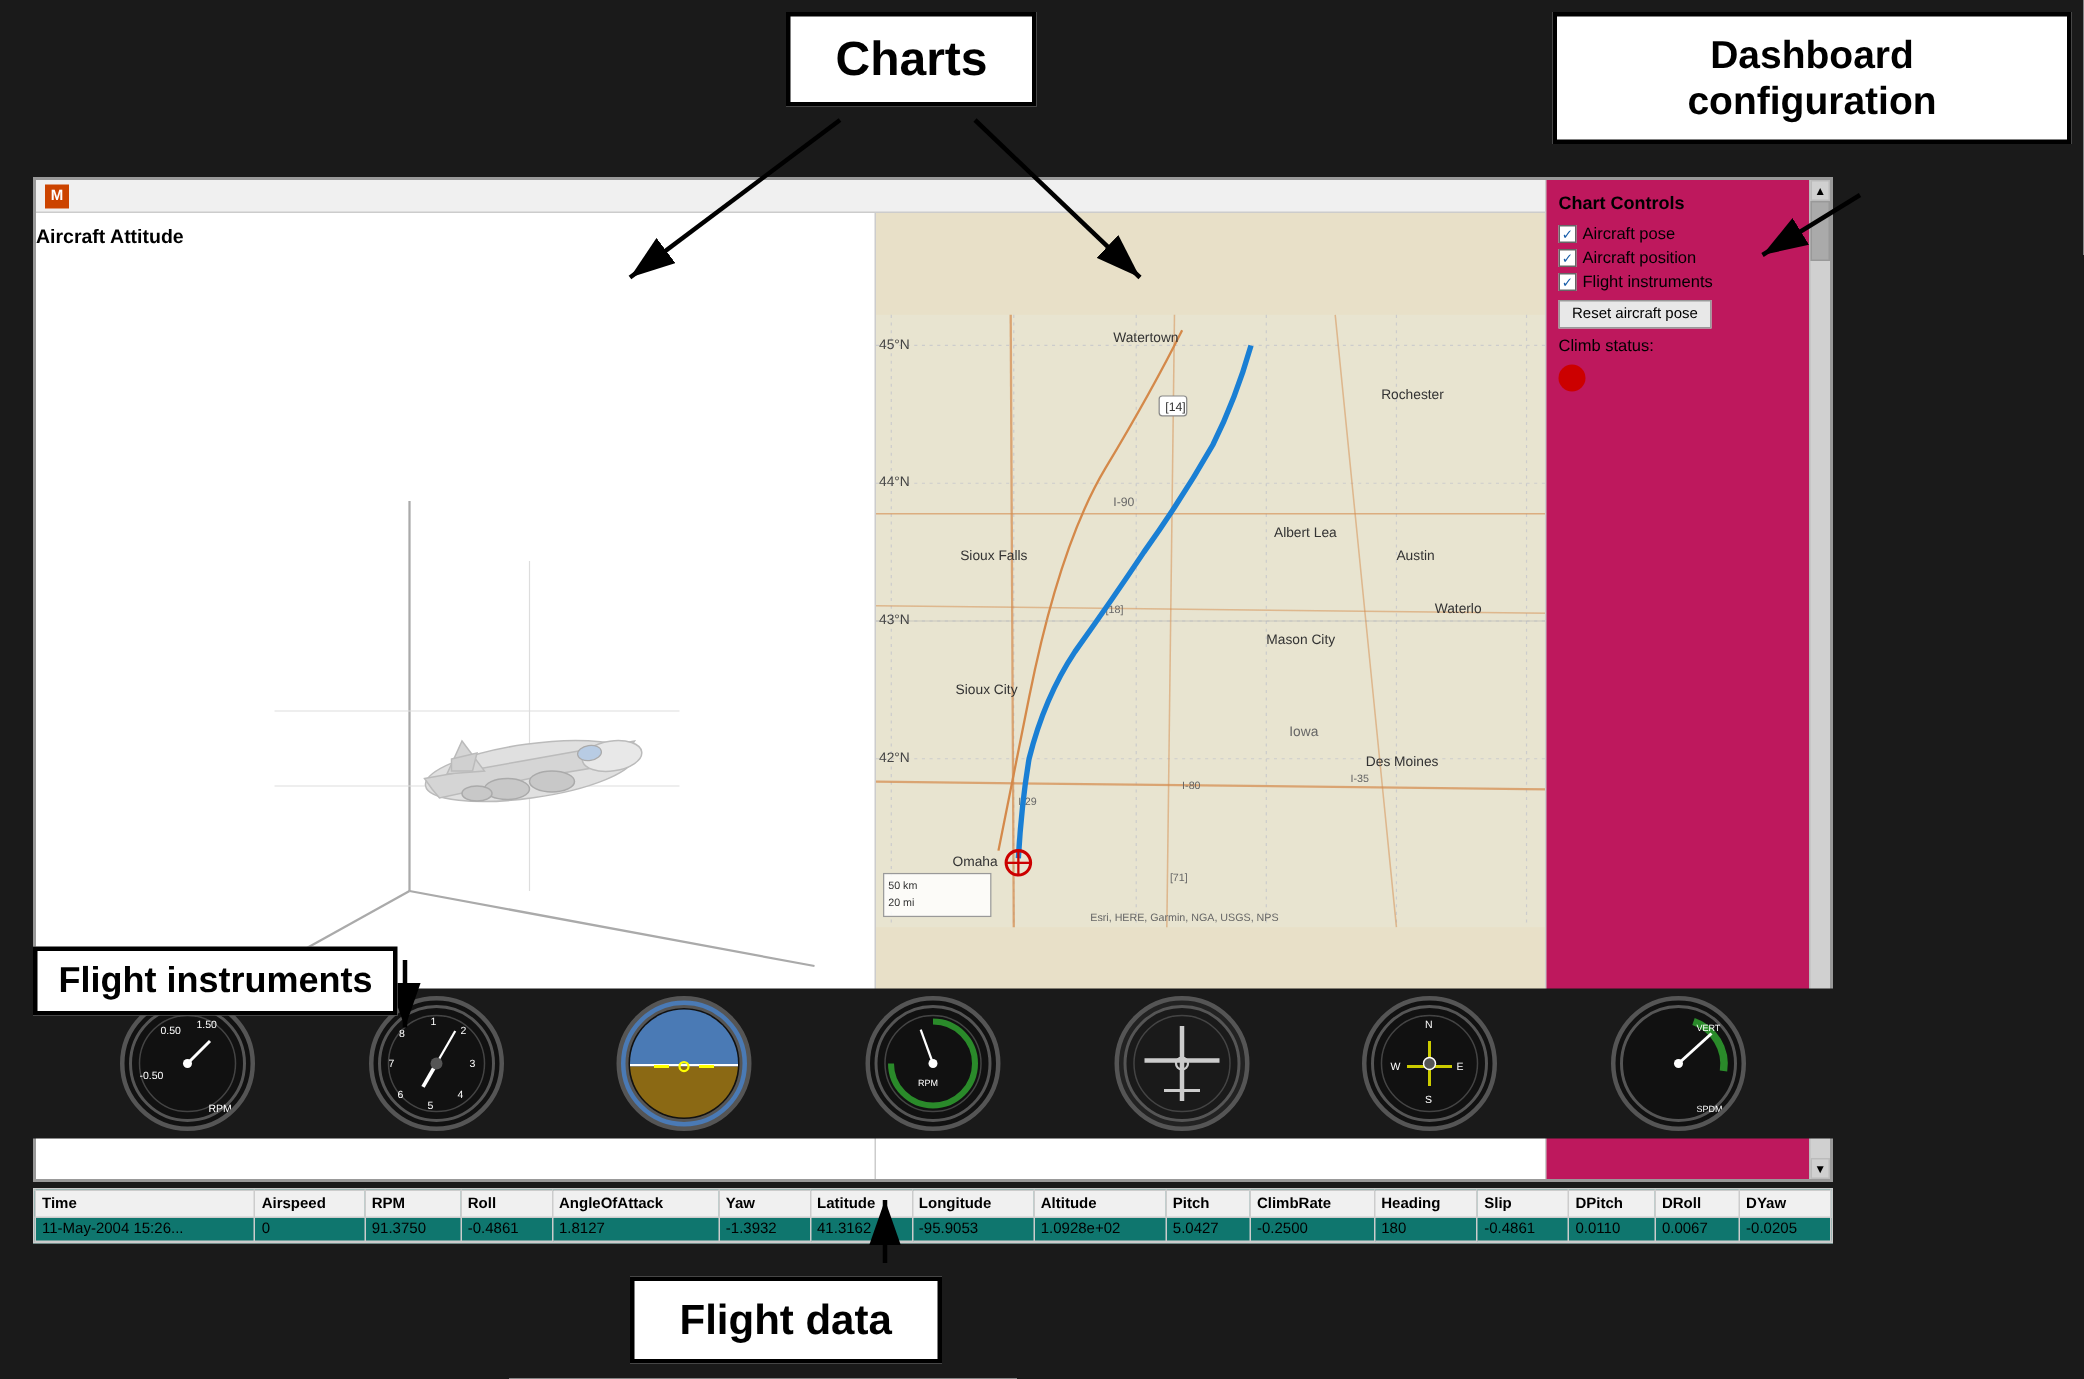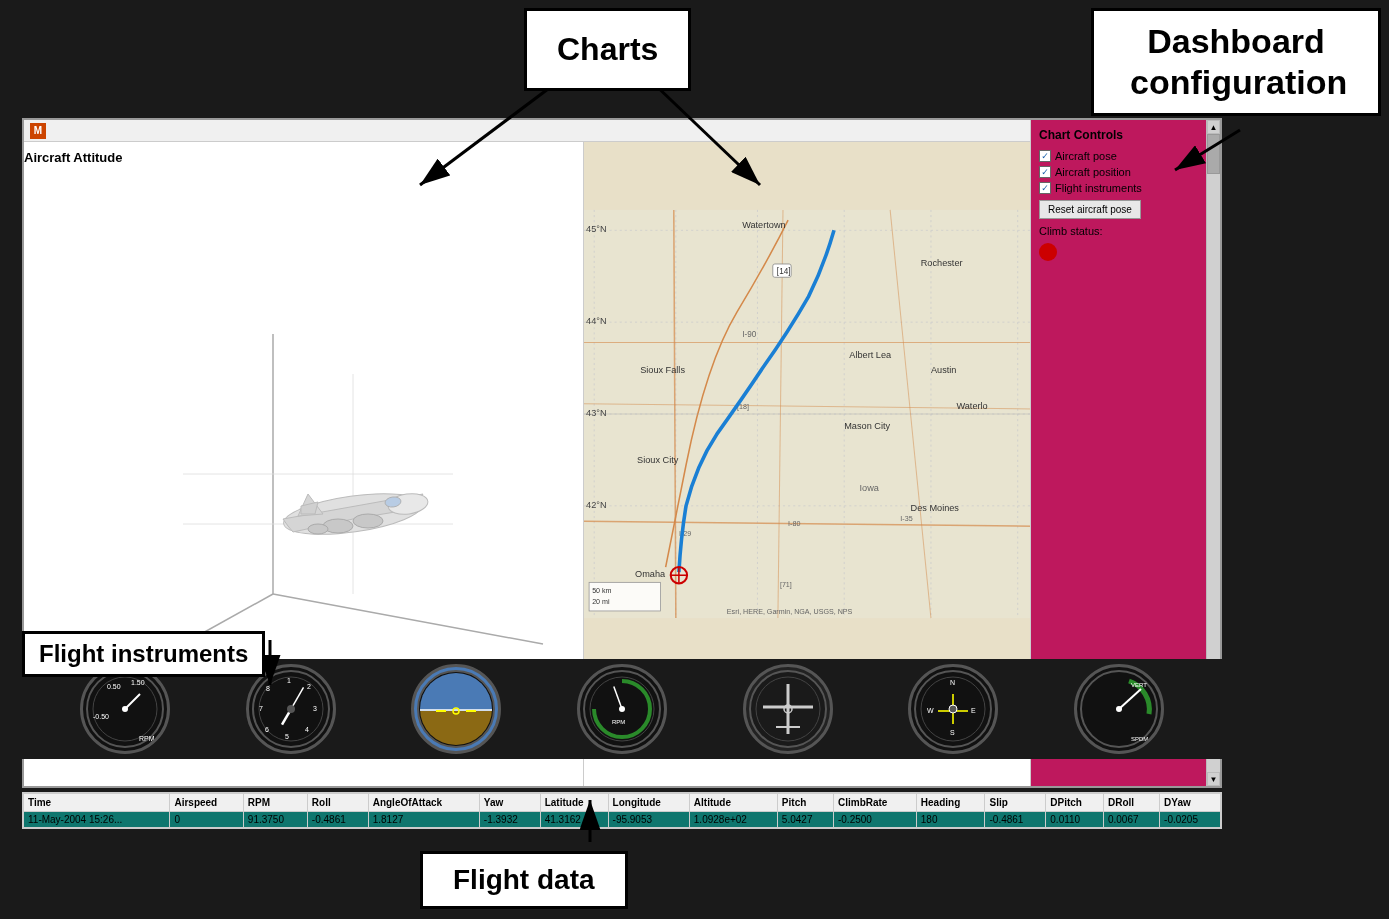--- a/index.html
+++ b/index.html
@@ -325,23 +325,23 @@
       border: 3px solid black;
       padding: 6px 14px;
       font-size: 24px;
       font-weight: bold;
       z-index: 100;
     }
   </style>
 </head>
 <body>
 
-<div class="annotation-label" style="top: 8px; left: 524px; font-size:32px; padding:20px 30px;">Charts</div>
-
-<div class="annotation-label" style="top: 8px; right: 8px; font-size:34px; padding:10px 36px; text-align:center; line-height:1.2; width:290px;">
+<div class="annotation-label" style="top: 8px; left: 524px; font-size:32px; padding:10px 30px;">Charts</div>
+
+<div class="annotation-label" style="top: 8px; right: 8px; font-size:26px; padding:10px 36px; text-align:center; line-height:1.2; width:346px;">
   <span>Dashboard</span><br>
   <span>configuration</span>
 </div>
 
 <div class="annotation-label" style="bottom: 10px; left: 420px; font-size:28px; padding:10px 30px;">Flight data</div>
 
 <svg class="arrows-overlay">
 
   <defs>
     <marker id="arrowhead" markerWidth="10" markerHeight="7" refX="10" refY="3.5" orient="auto">

